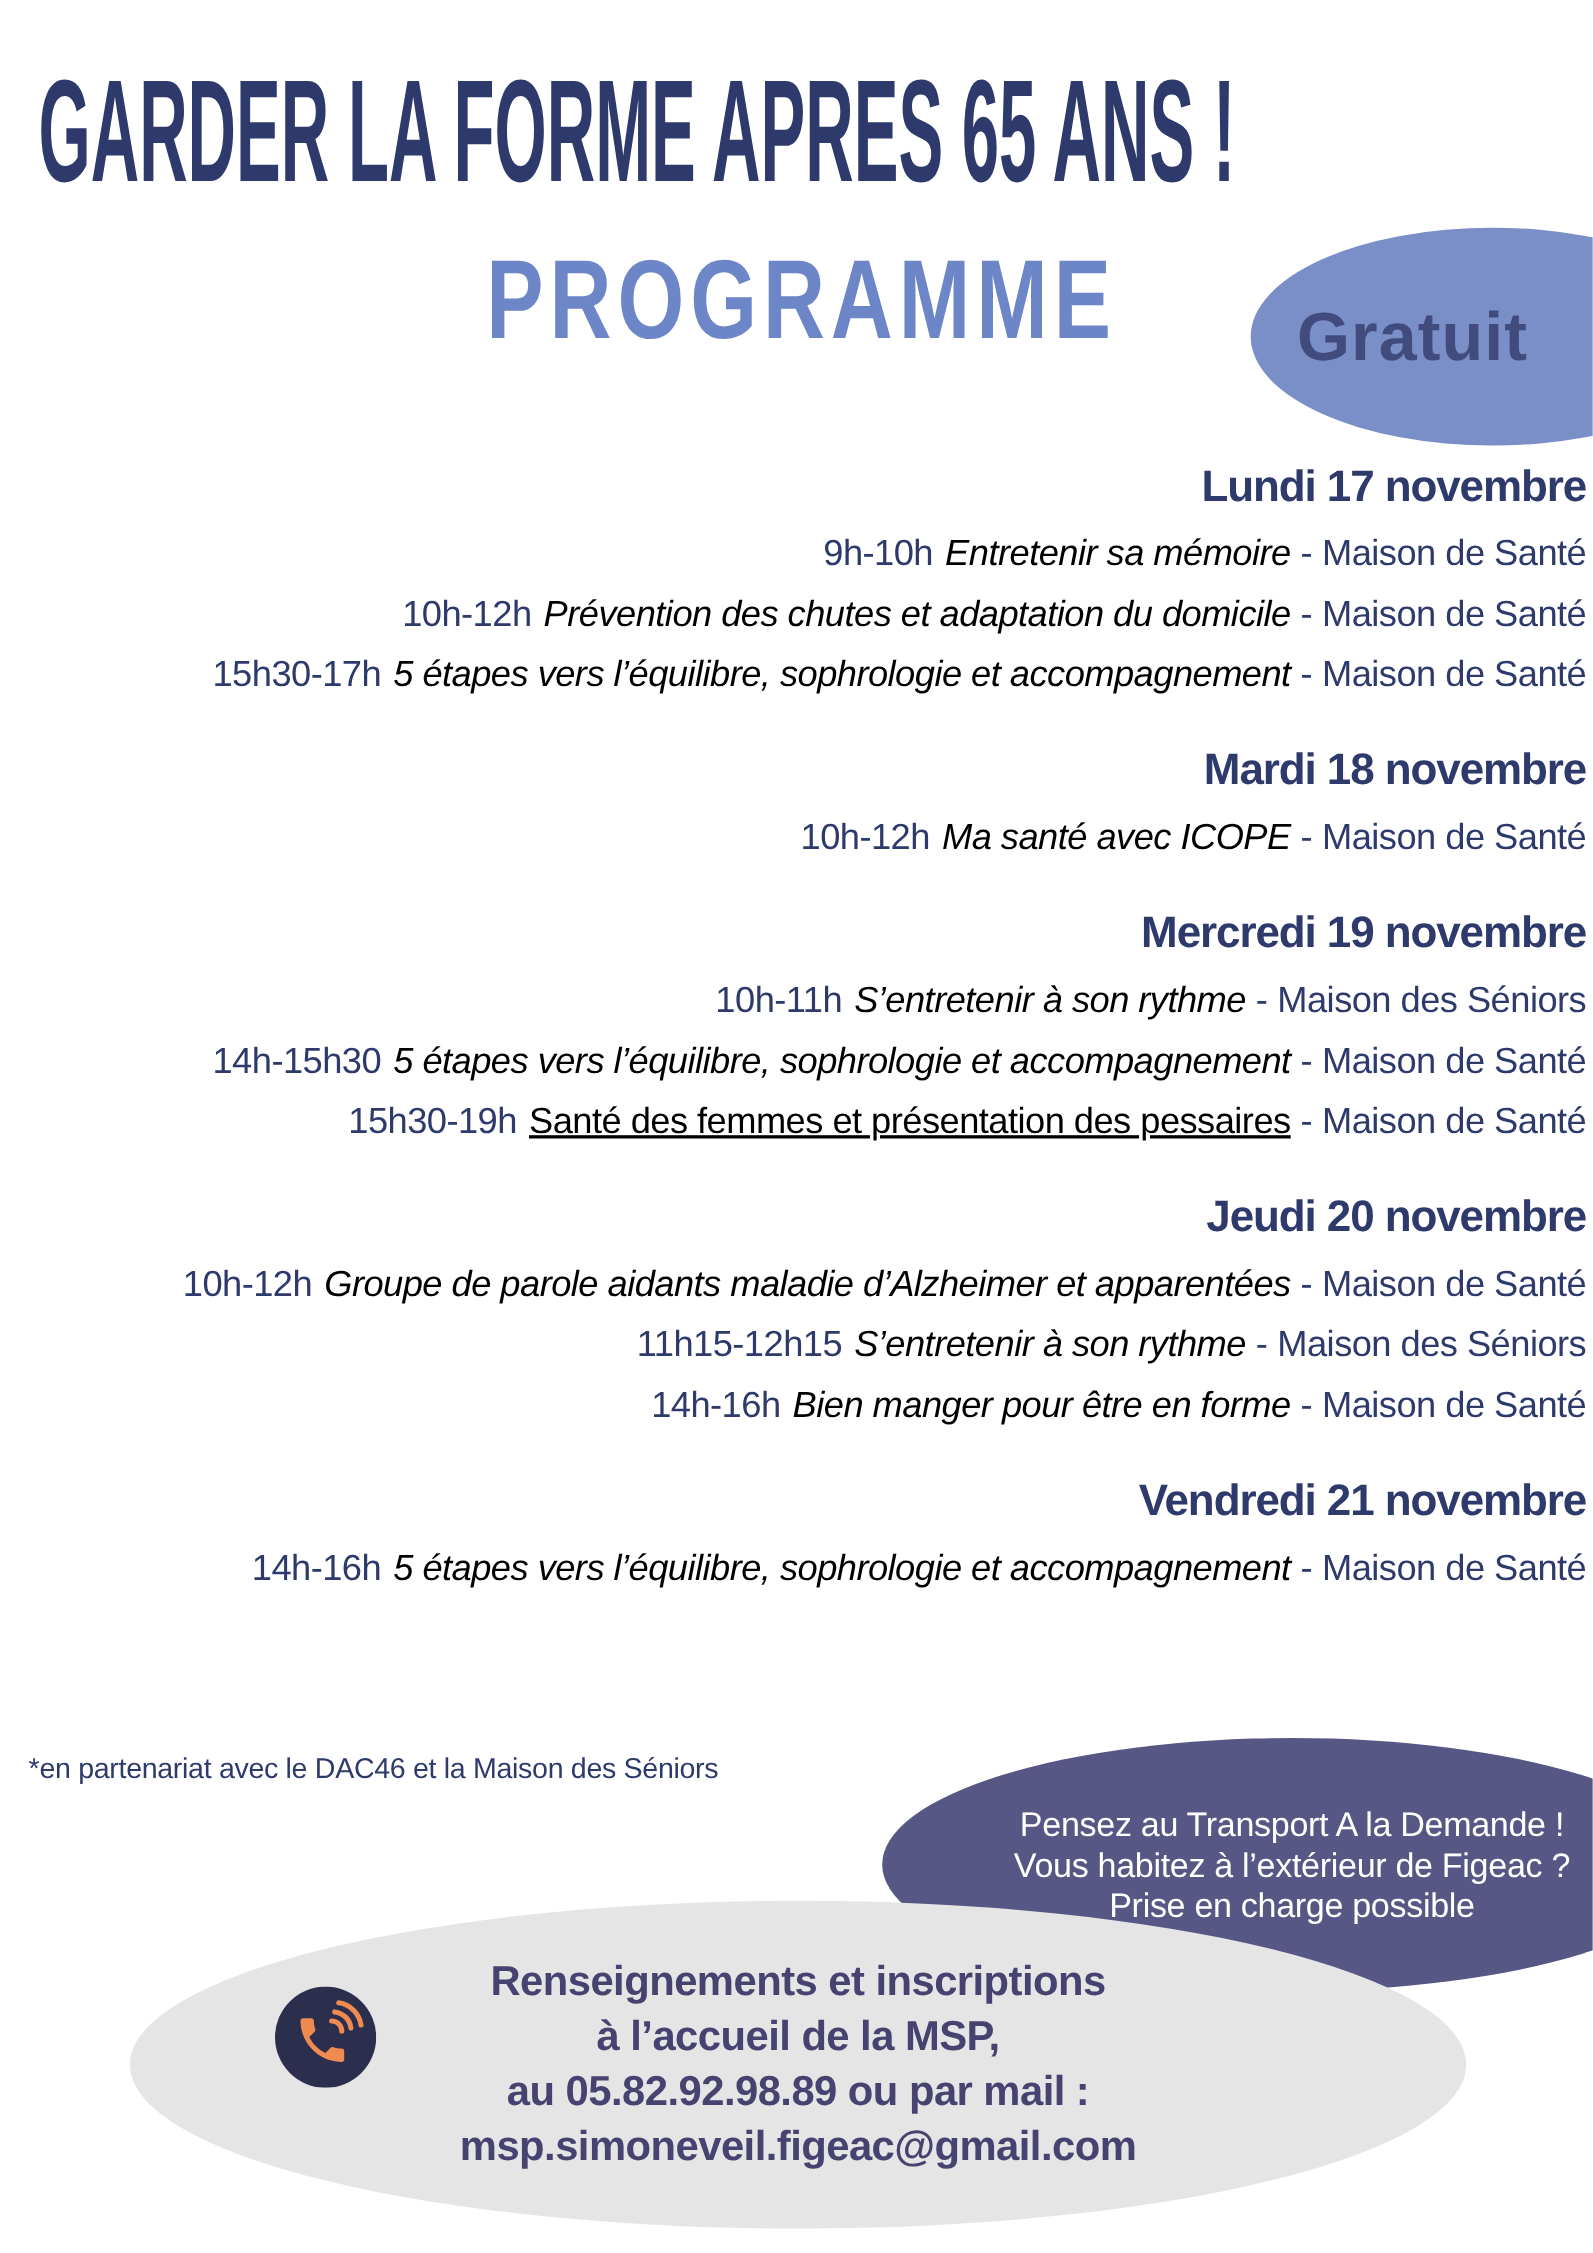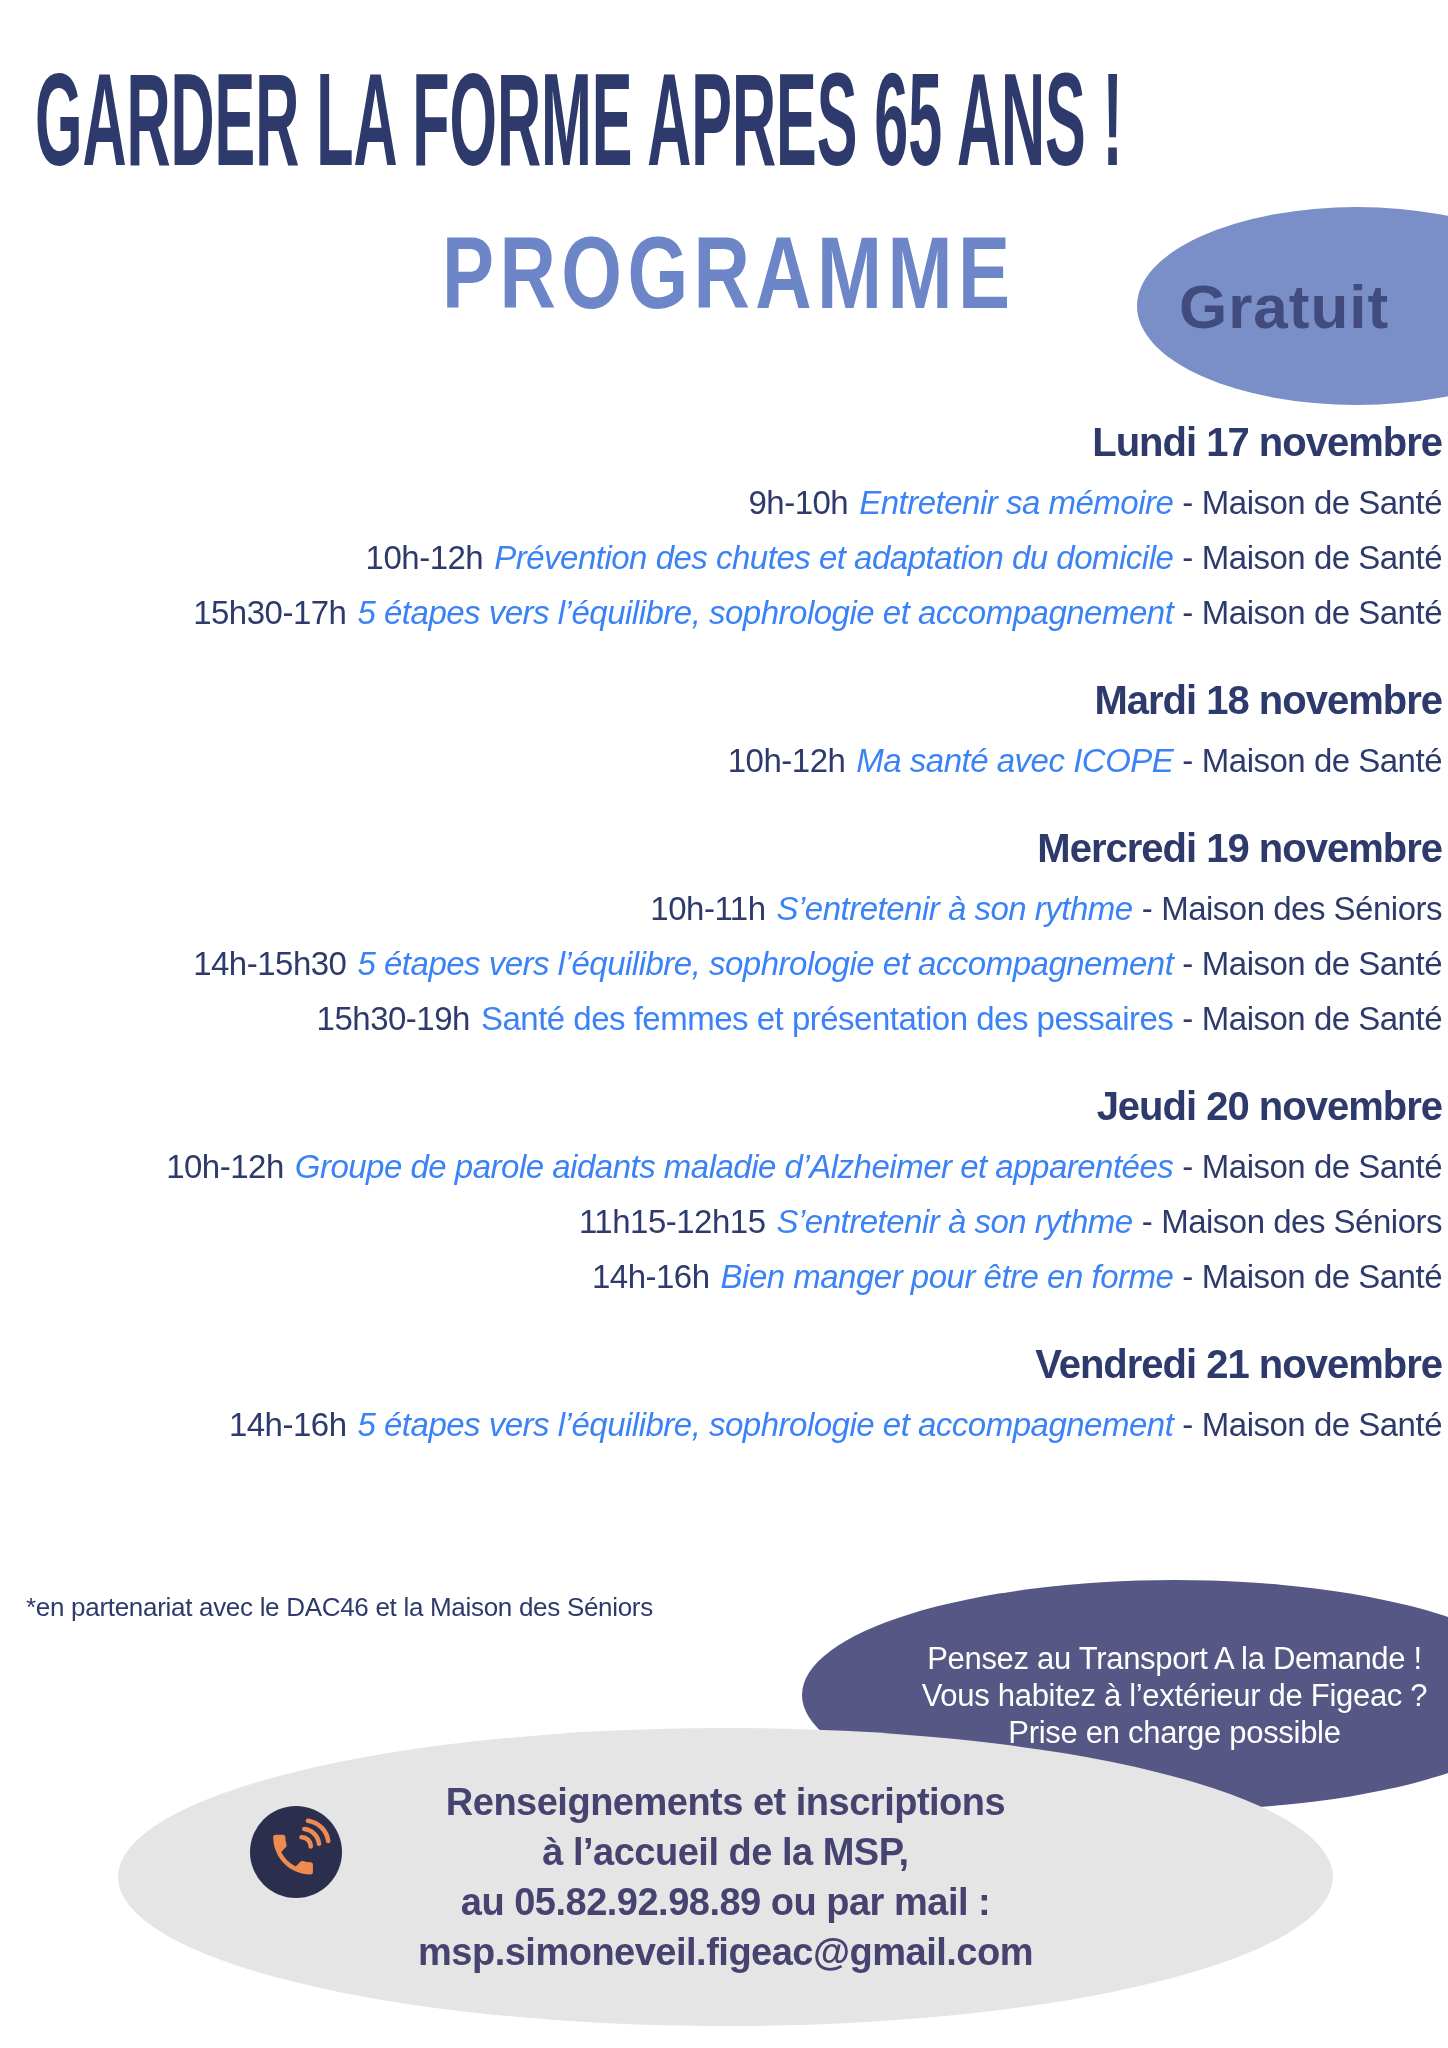--- a/index.html
+++ b/index.html
@@ -42,22 +42,22 @@
   .day-heading{
     margin:0 0 10px 0;
     font-size:40px;font-weight:bold;color:#2d3a6b;
     letter-spacing:-1px;
   }
   .event{
     margin:0;line-height:55px;font-size:33px;
     letter-spacing:-0.5px;white-space:nowrap;color:#2d3a6b;
   }
   .event .time{margin-right:11px;}
-  .event .activity{color:#3b82f6;font-style:italic;}
-  .event .activity.upright{font-style:normal;}
+  .event .activity{color:#000000;font-style:italic;}
+  .event .activity.upright{font-style:normal;text-decoration:underline;}
   .event .sep{margin:0 9px;}
   
   .footnote{
     position:absolute;left:26px;top:1592px;
     font-size:26px;color:#2d3a6b;letter-spacing:-0.3px;
   }
   
   .transport-bubble{
     position:absolute;left:802px;top:1580px;
     width:745px;height:230px;

